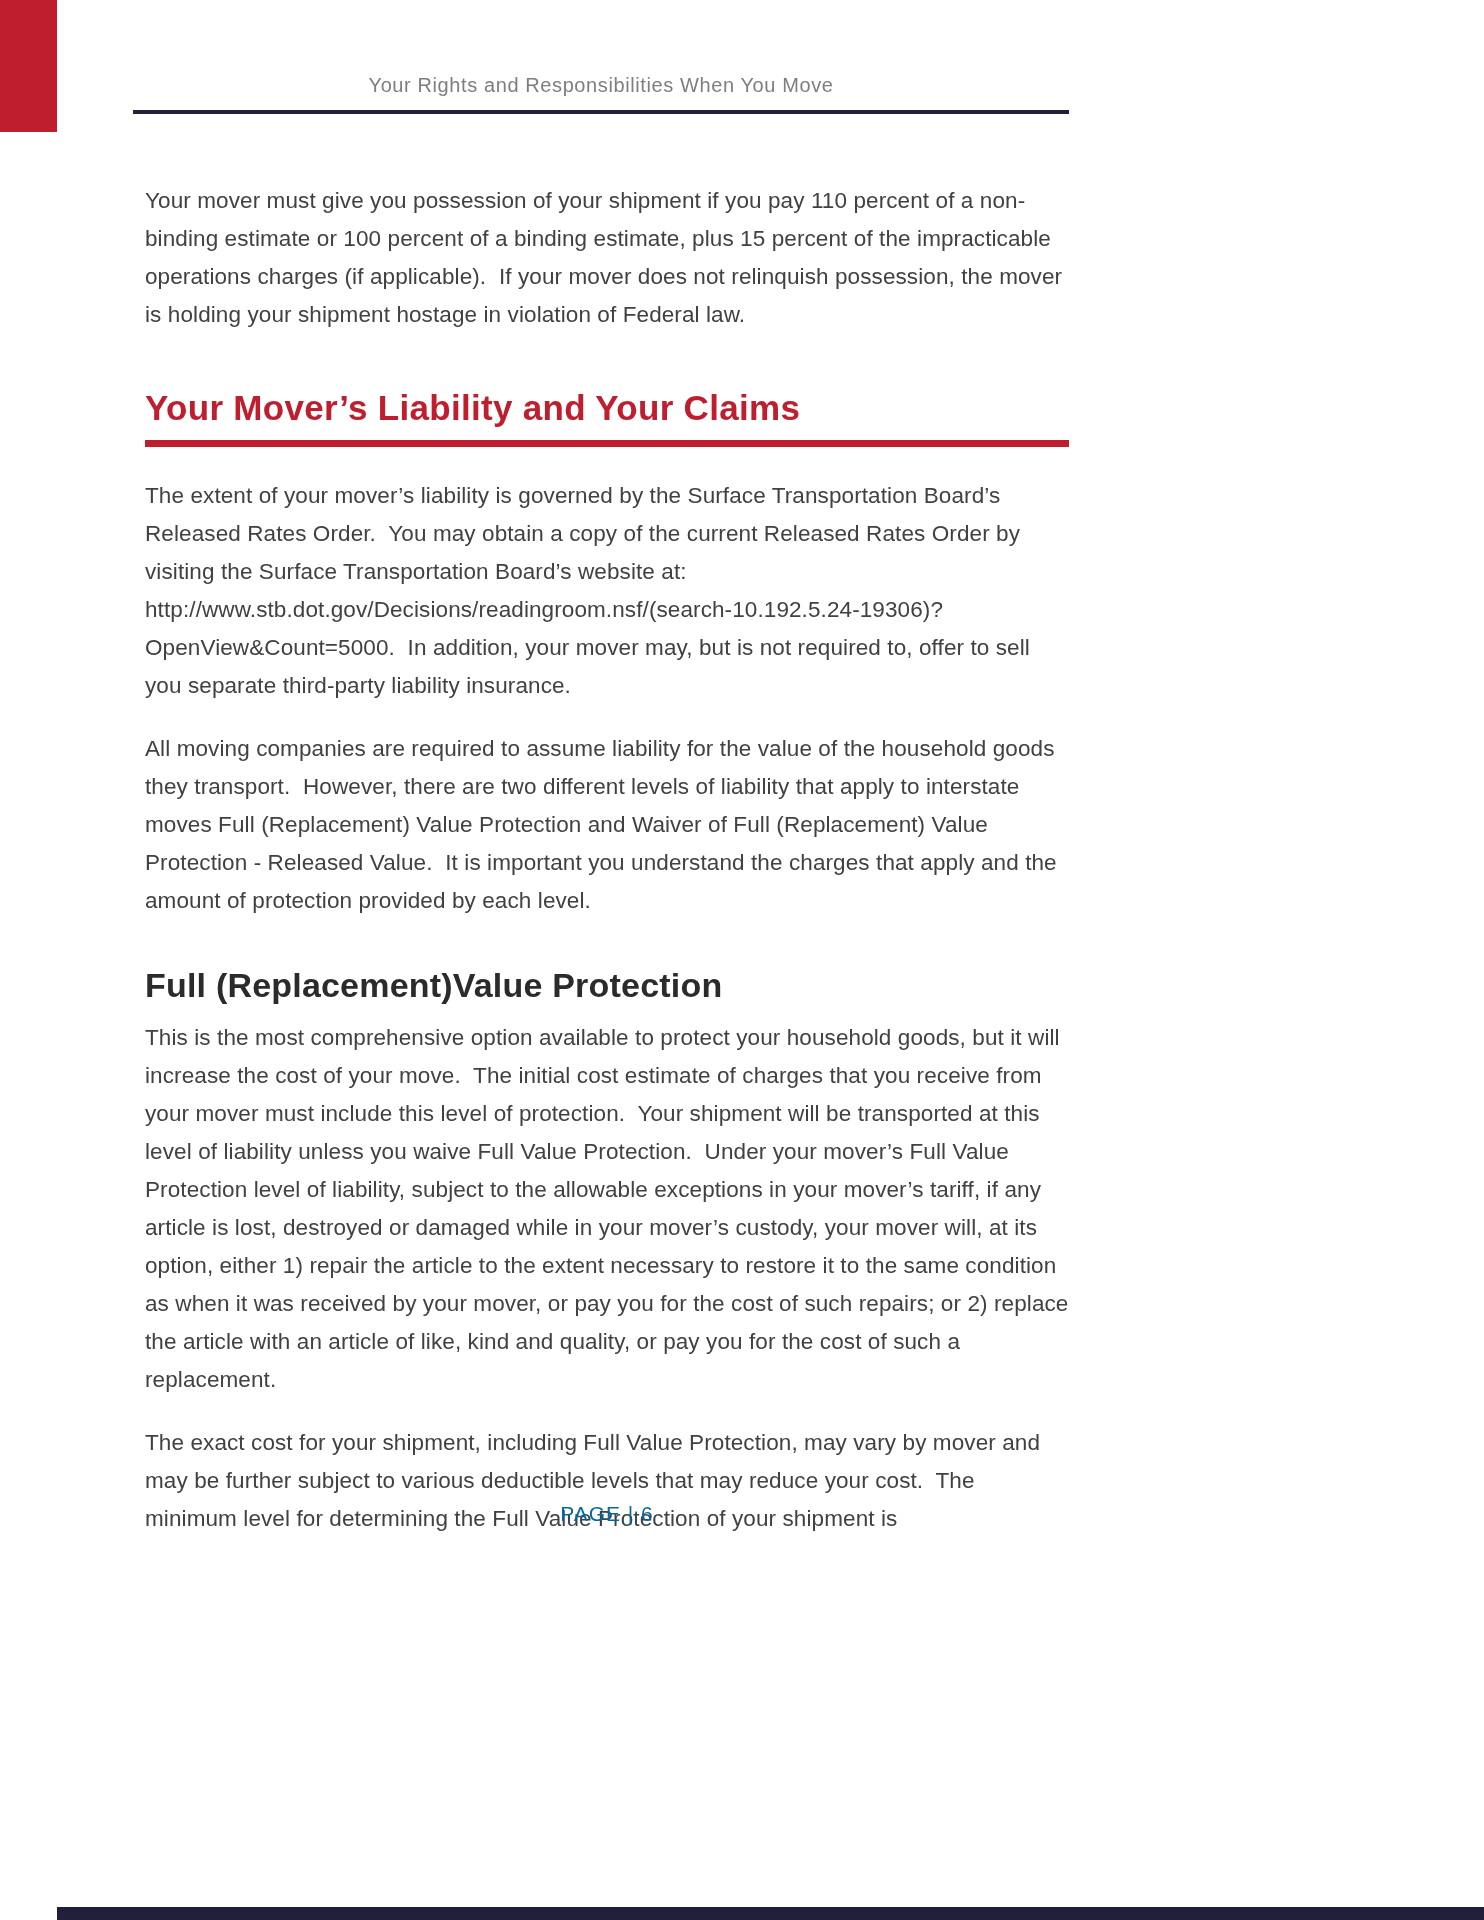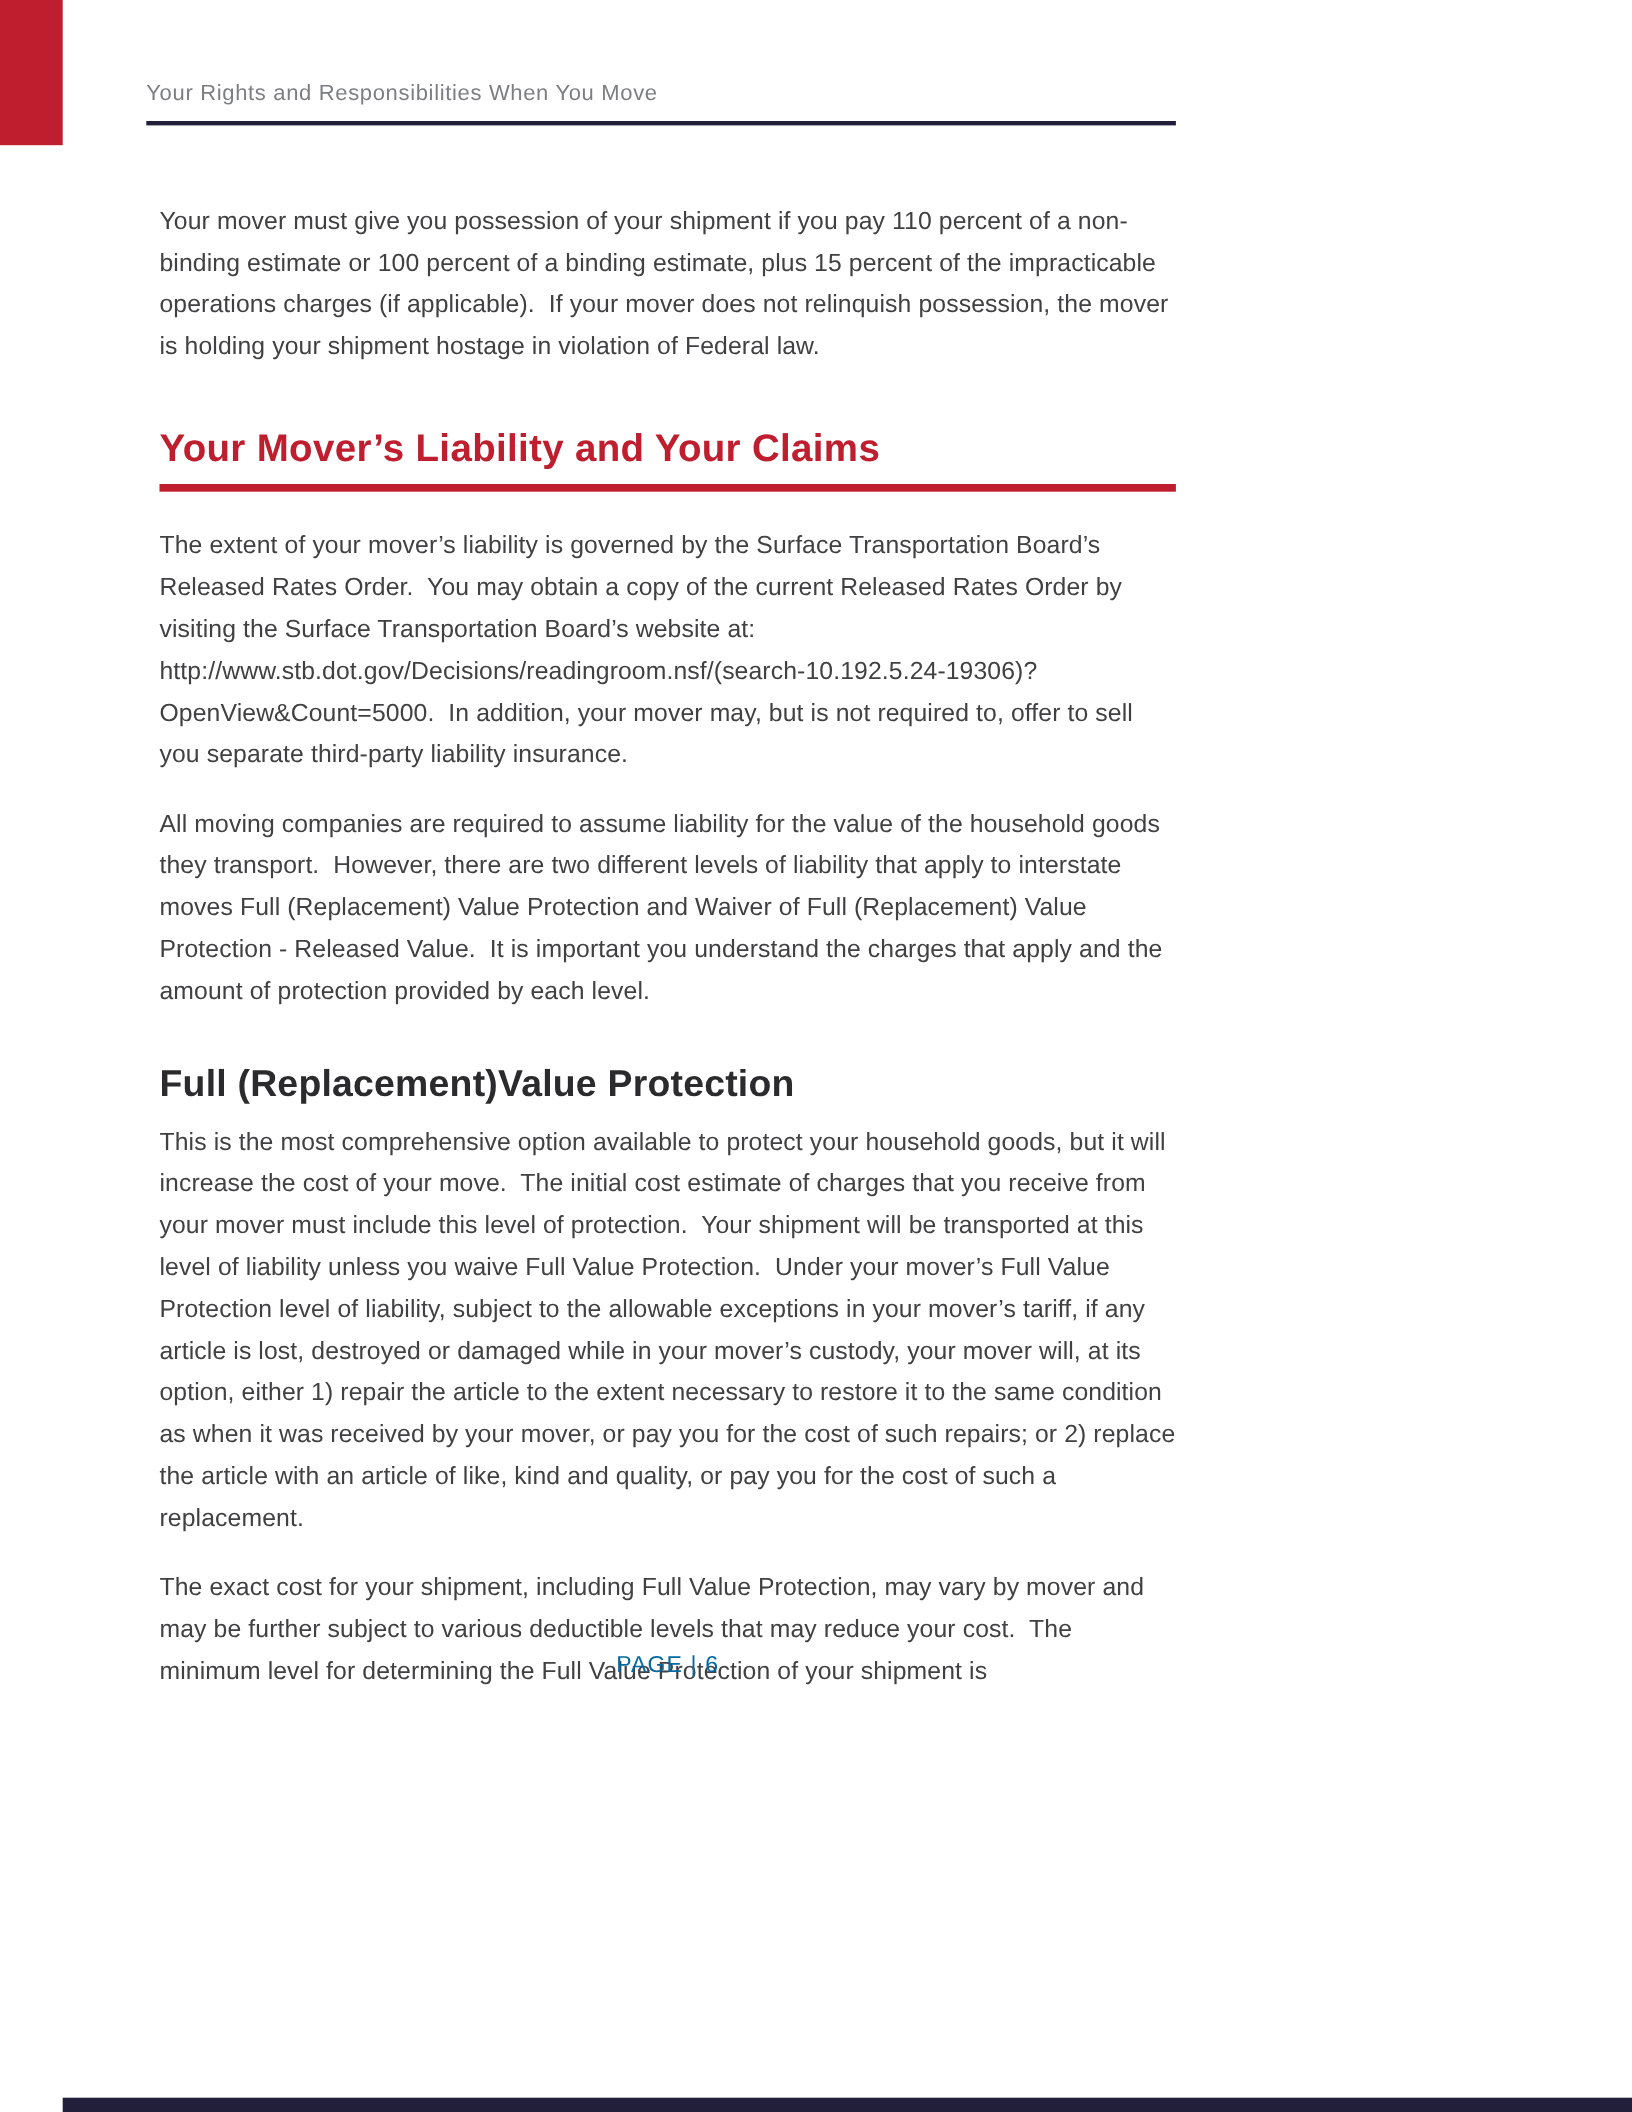--- a/index.html
+++ b/index.html
@@ -16,21 +16,21 @@
   .corner-block {
     position: absolute;
     left: 0; top: 0;
     width: 57px; height: 132px;
     background: #bf1e2e;
   }
   .header-title {
     position: absolute;
     left: 133px; top: 74px;
     width: 936px;
-    text-align: left;
+    text-align: center;
     font-size: 20px;
     letter-spacing: 0.6px;
     color: #7d7e81;
   }
   .header-rule {
     position: absolute;
     left: 133px; top: 110px;
     width: 936px; height: 4px;
     background: #221f3b;
   }

